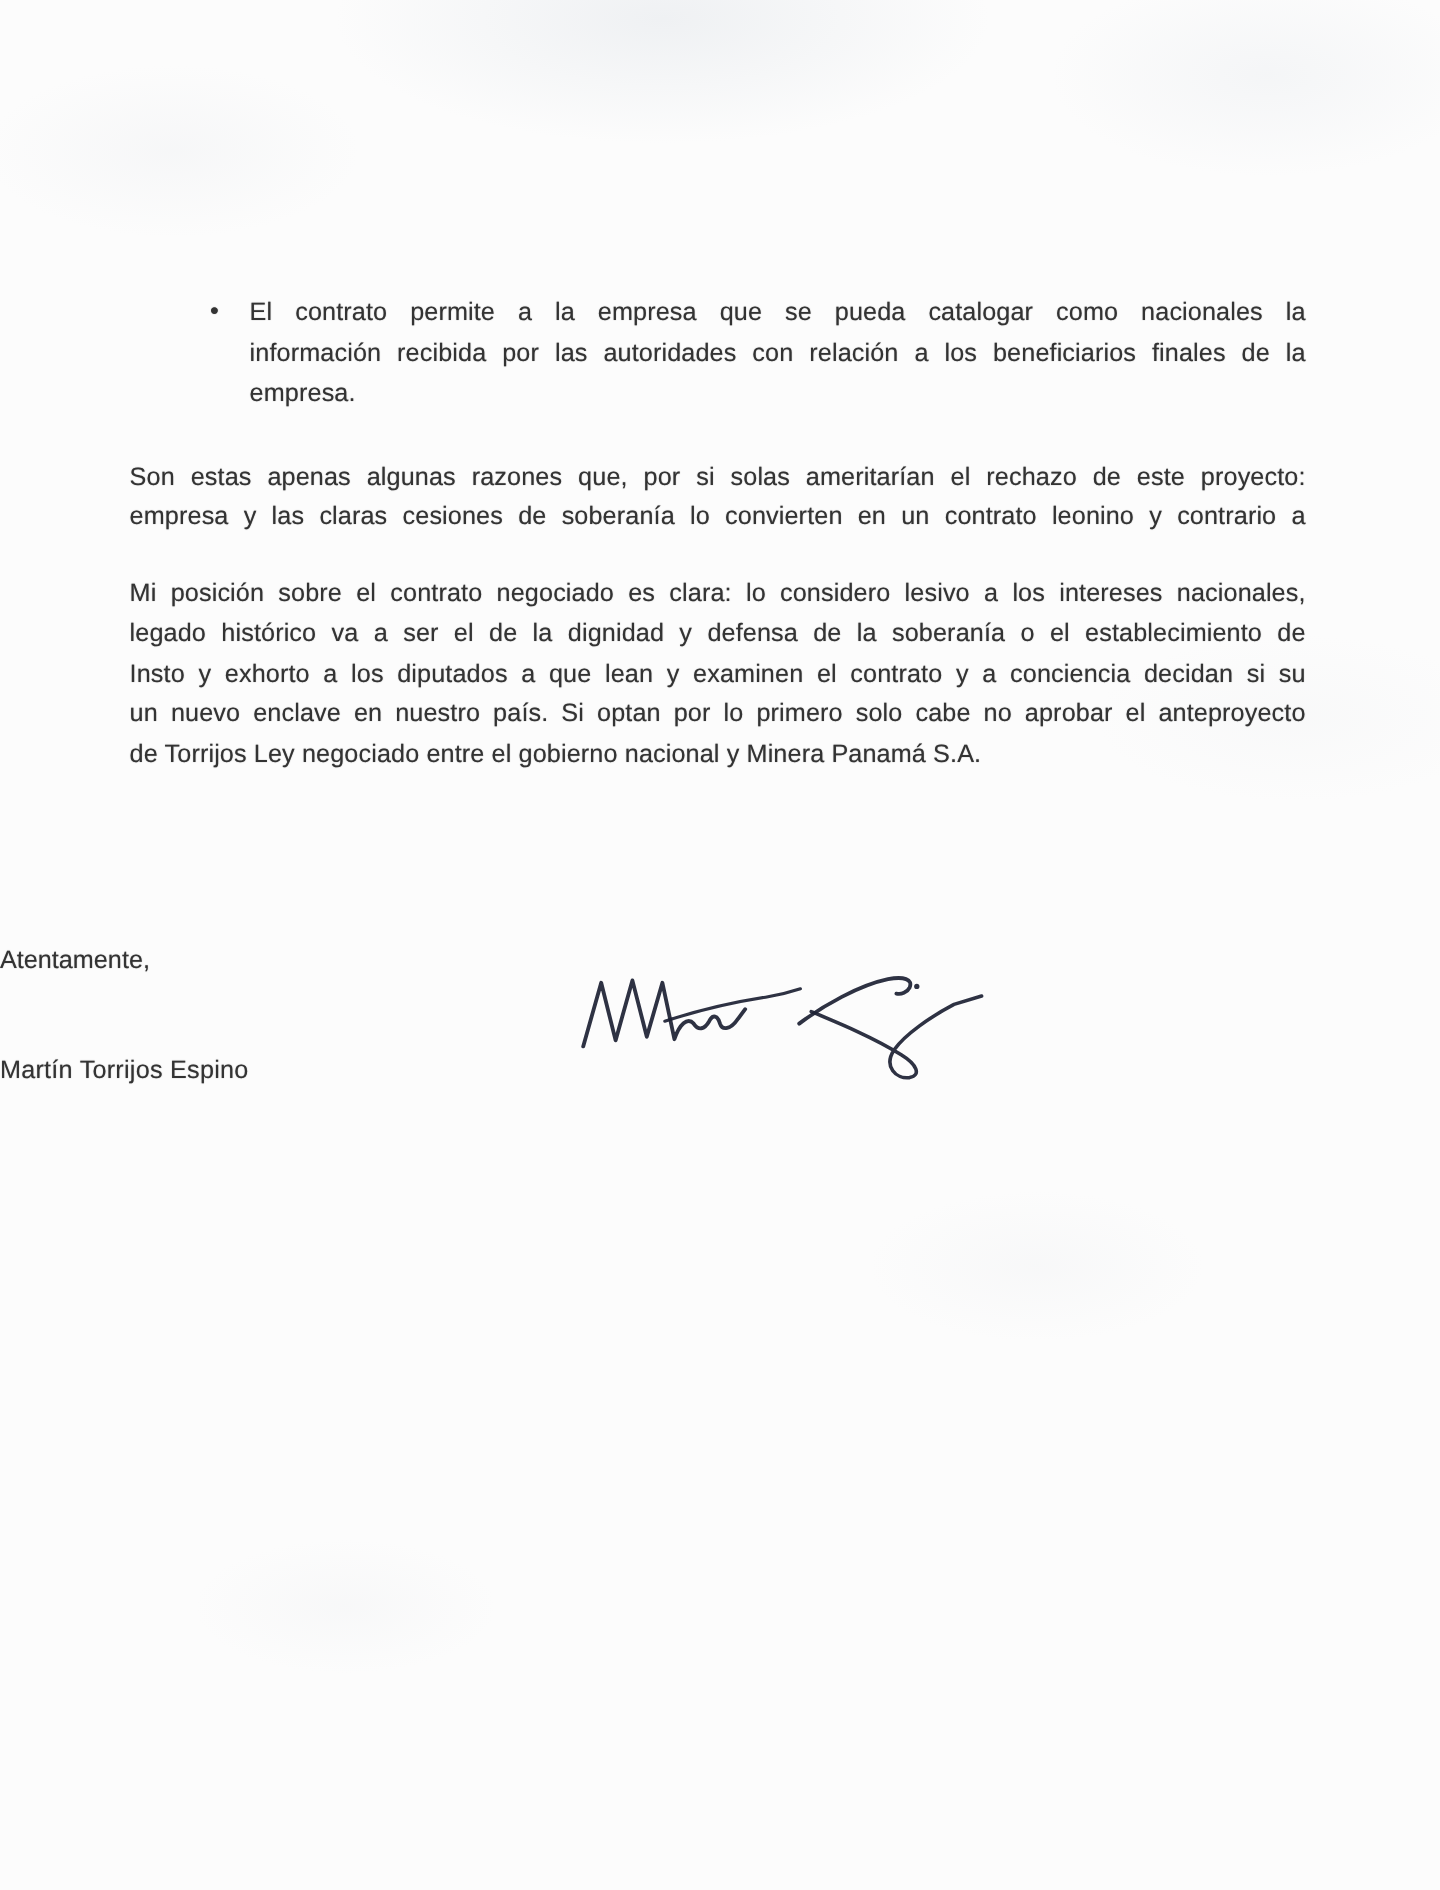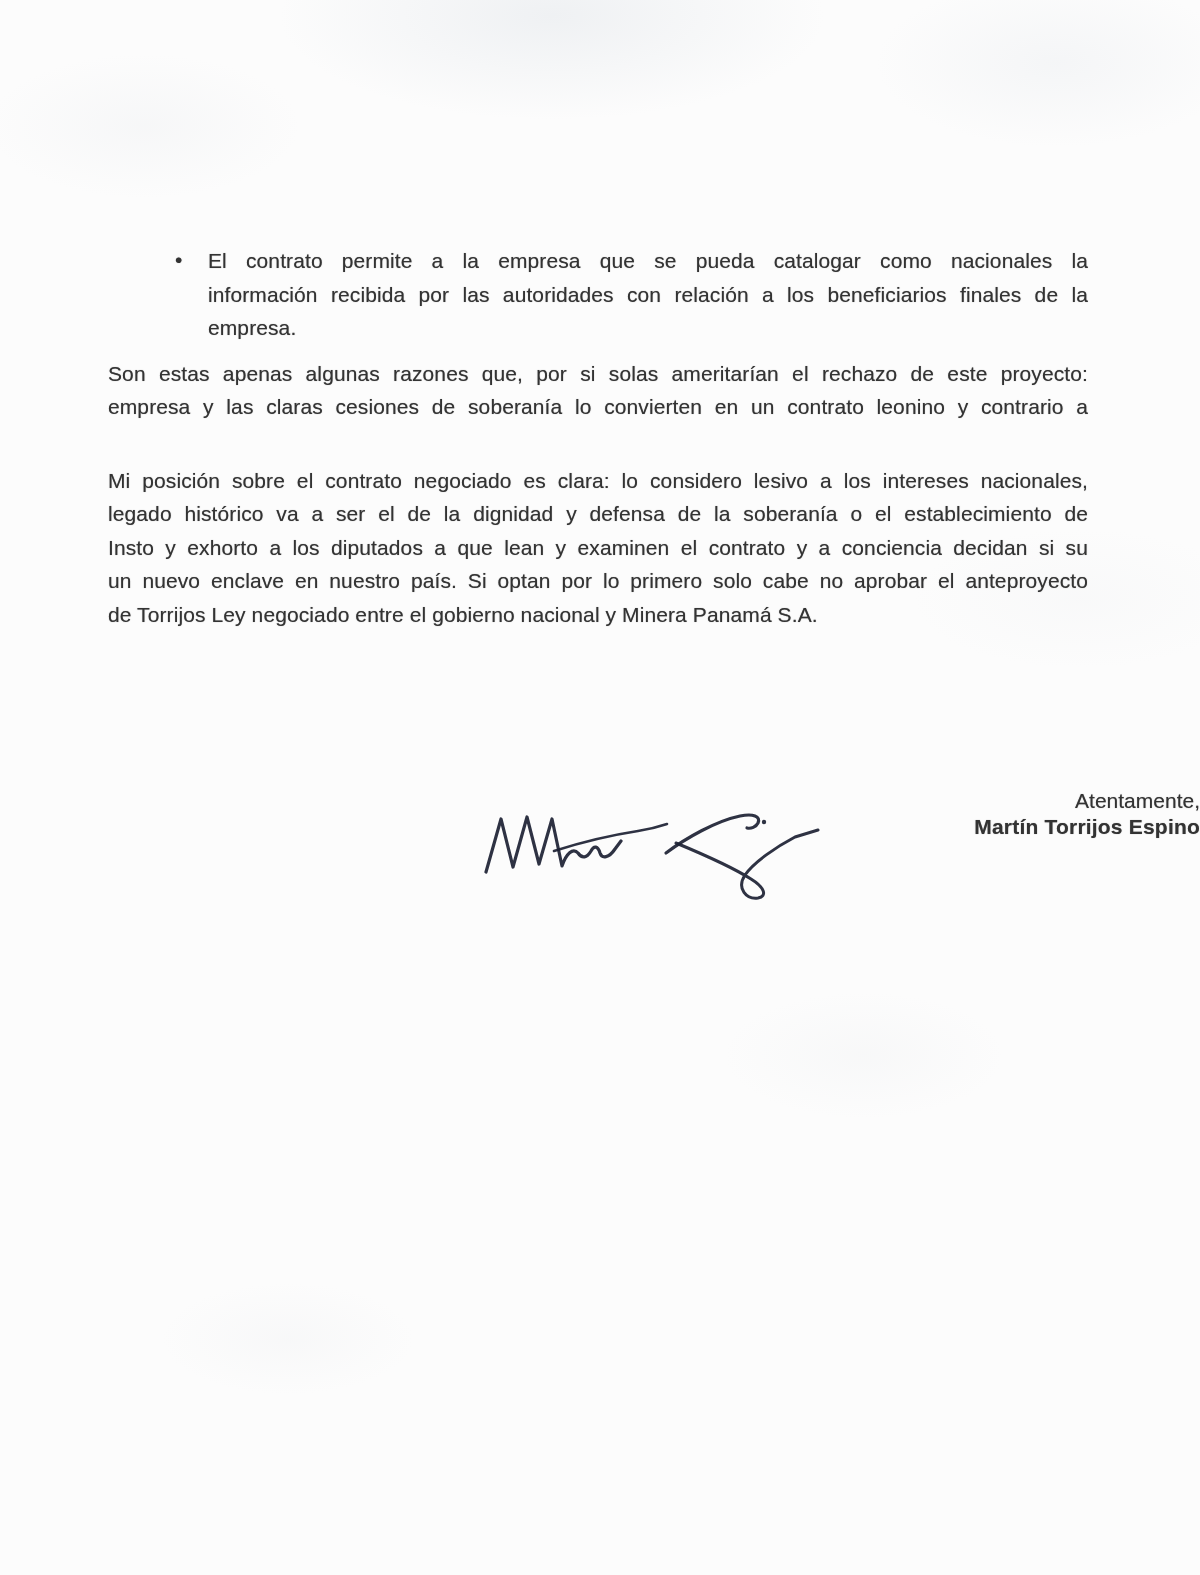--- a/index.html
+++ b/index.html
@@ -38,34 +38,35 @@
   }
   .line{text-align:justify;text-align-last:justify;}
   .line.last{text-align-last:left;}
   .bullet-item{position:relative;padding-left:100px;}
   .bullet-marker{
     position:absolute;
     left:67px;
     top:-1px;
     font-size:21px;
   }
-  .para-1{margin-top:12px;}
-  .para-2{margin-top:40px;}
+  .para-1{margin-top:36px;}
+  .para-2{margin-top:30px;}
   .closing{
     position:absolute;
     top:788px;
     left:0;
     width:100%;
-    text-align:right;
+    text-align:left;
     font-size:21px;
     line-height:26px;
     text-shadow:0 0 .9px rgba(45,45,45,.55);
   }
   .signer-name{
-    font-weight:bold;
+    font-weight:normal;
+    margin-top:65px;
     letter-spacing:.2px;
   }
   .sig-svg{
     position:absolute;
     left:470px;
     top:806px;
     width:360px;
     height:100px;
     pointer-events:none;
   }

